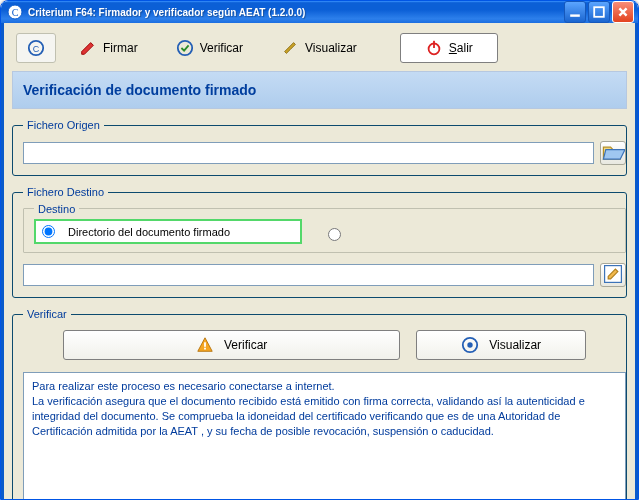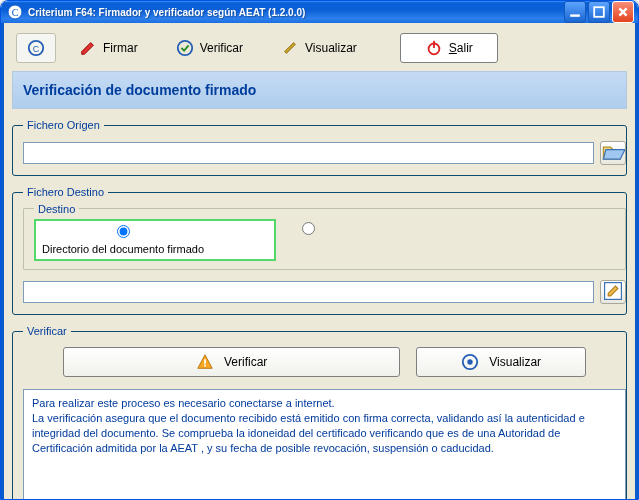--- a/index.html
+++ b/index.html
@@ -98,21 +98,21 @@
 .destino-inner {
   border: 1px solid #C0C0B0;
   border-radius:1px;
   padding: 8px 10px;
   margin-bottom: 10px;
 }
 .destino-inner > .legend {
   position: relative; top:-14px; background:#ECE9D8; display:inline-block; padding:0 4px; color:#003B9C; font-size:11px;
 }
 .radio-row { display:flex; gap:20px; margin-top:-10px;}
-.radio-opt { display:flex; align-items:center; gap:5px; padding:3px 6px;flex-direction:column;}
+.radio-opt { display:flex; align-items:flex-end; gap:13px; padding:3px 6px;}
 .radio-opt.highlight { border: 2px solid #53D86A; background:#fff; padding:4px 70px 4px 6px;}
 .radio-opt input { margin:0; }
 
 .verify-row { display:flex; gap:16px; padding: 0 40px 12px 40px; }
 .big-btn {
   flex:1; height:30px;
   border:1px solid #7F7F7F;
   background: linear-gradient(to bottom,#fff,#F1F1EB);
   display:flex; align-items:center; justify-content:center; gap:10px;
   font-size:12px;

